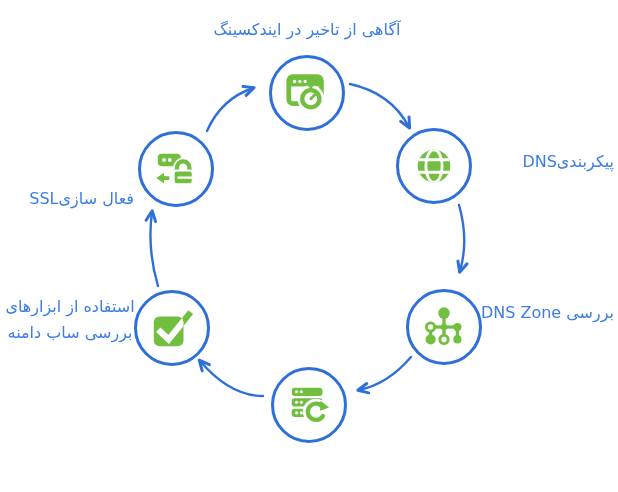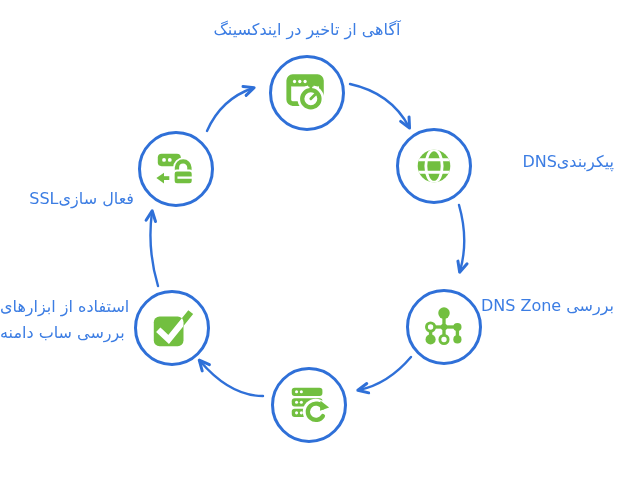--- a/index.html
+++ b/index.html
@@ -139,24 +139,24 @@
       <path d="M7 33.5 h10" stroke="#fff" stroke-width="9" stroke-linecap="round"></path>
       <path d="M17 33.5 H10" stroke="#72BF40" stroke-width="4"></path>
       <polygon points="11.5,27.8 3.5,33.5 11.5,39.2" fill="#72BF40"></polygon>
     </svg>
   </div>
 
   <div class="lbl" style="left:160px;top:18px;width:294px;text-align:center;" dir="rtl">آگاهی از تاخیر در ایندکسینگ</div>
 
   <div class="lbl" style="left:492px;top:150px;width:122px;text-align:right;" dir="rtl">پیکربندیDNS</div>
 
-  <div class="lbl" style="left:488px;top:294px;width:126px;text-align:right;" dir="rtl">بررسی DNS Zone</div>
+  <div class="lbl" style="left:488px;top:301px;width:126px;text-align:right;" dir="rtl">بررسی DNS Zone</div>
 
 
-  <div class="lbl wrap" style="left:0px;top:294px;width:140px;text-align:left;" dir="rtl">
+  <div class="lbl wrap" style="left:0px;top:294px;width:140px;text-align:center;" dir="rtl">
     <span>استفاده از ابزارهای</span><br>
     <span>بررسی ساب دامنه</span>
   </div>
 
   <div class="lbl" style="left:0px;top:147px;width:134px;text-align:right;margin-top:40px;" dir="rtl">فعال سازیSSL</div>
 
 
 </div>
 
 </body></html>

